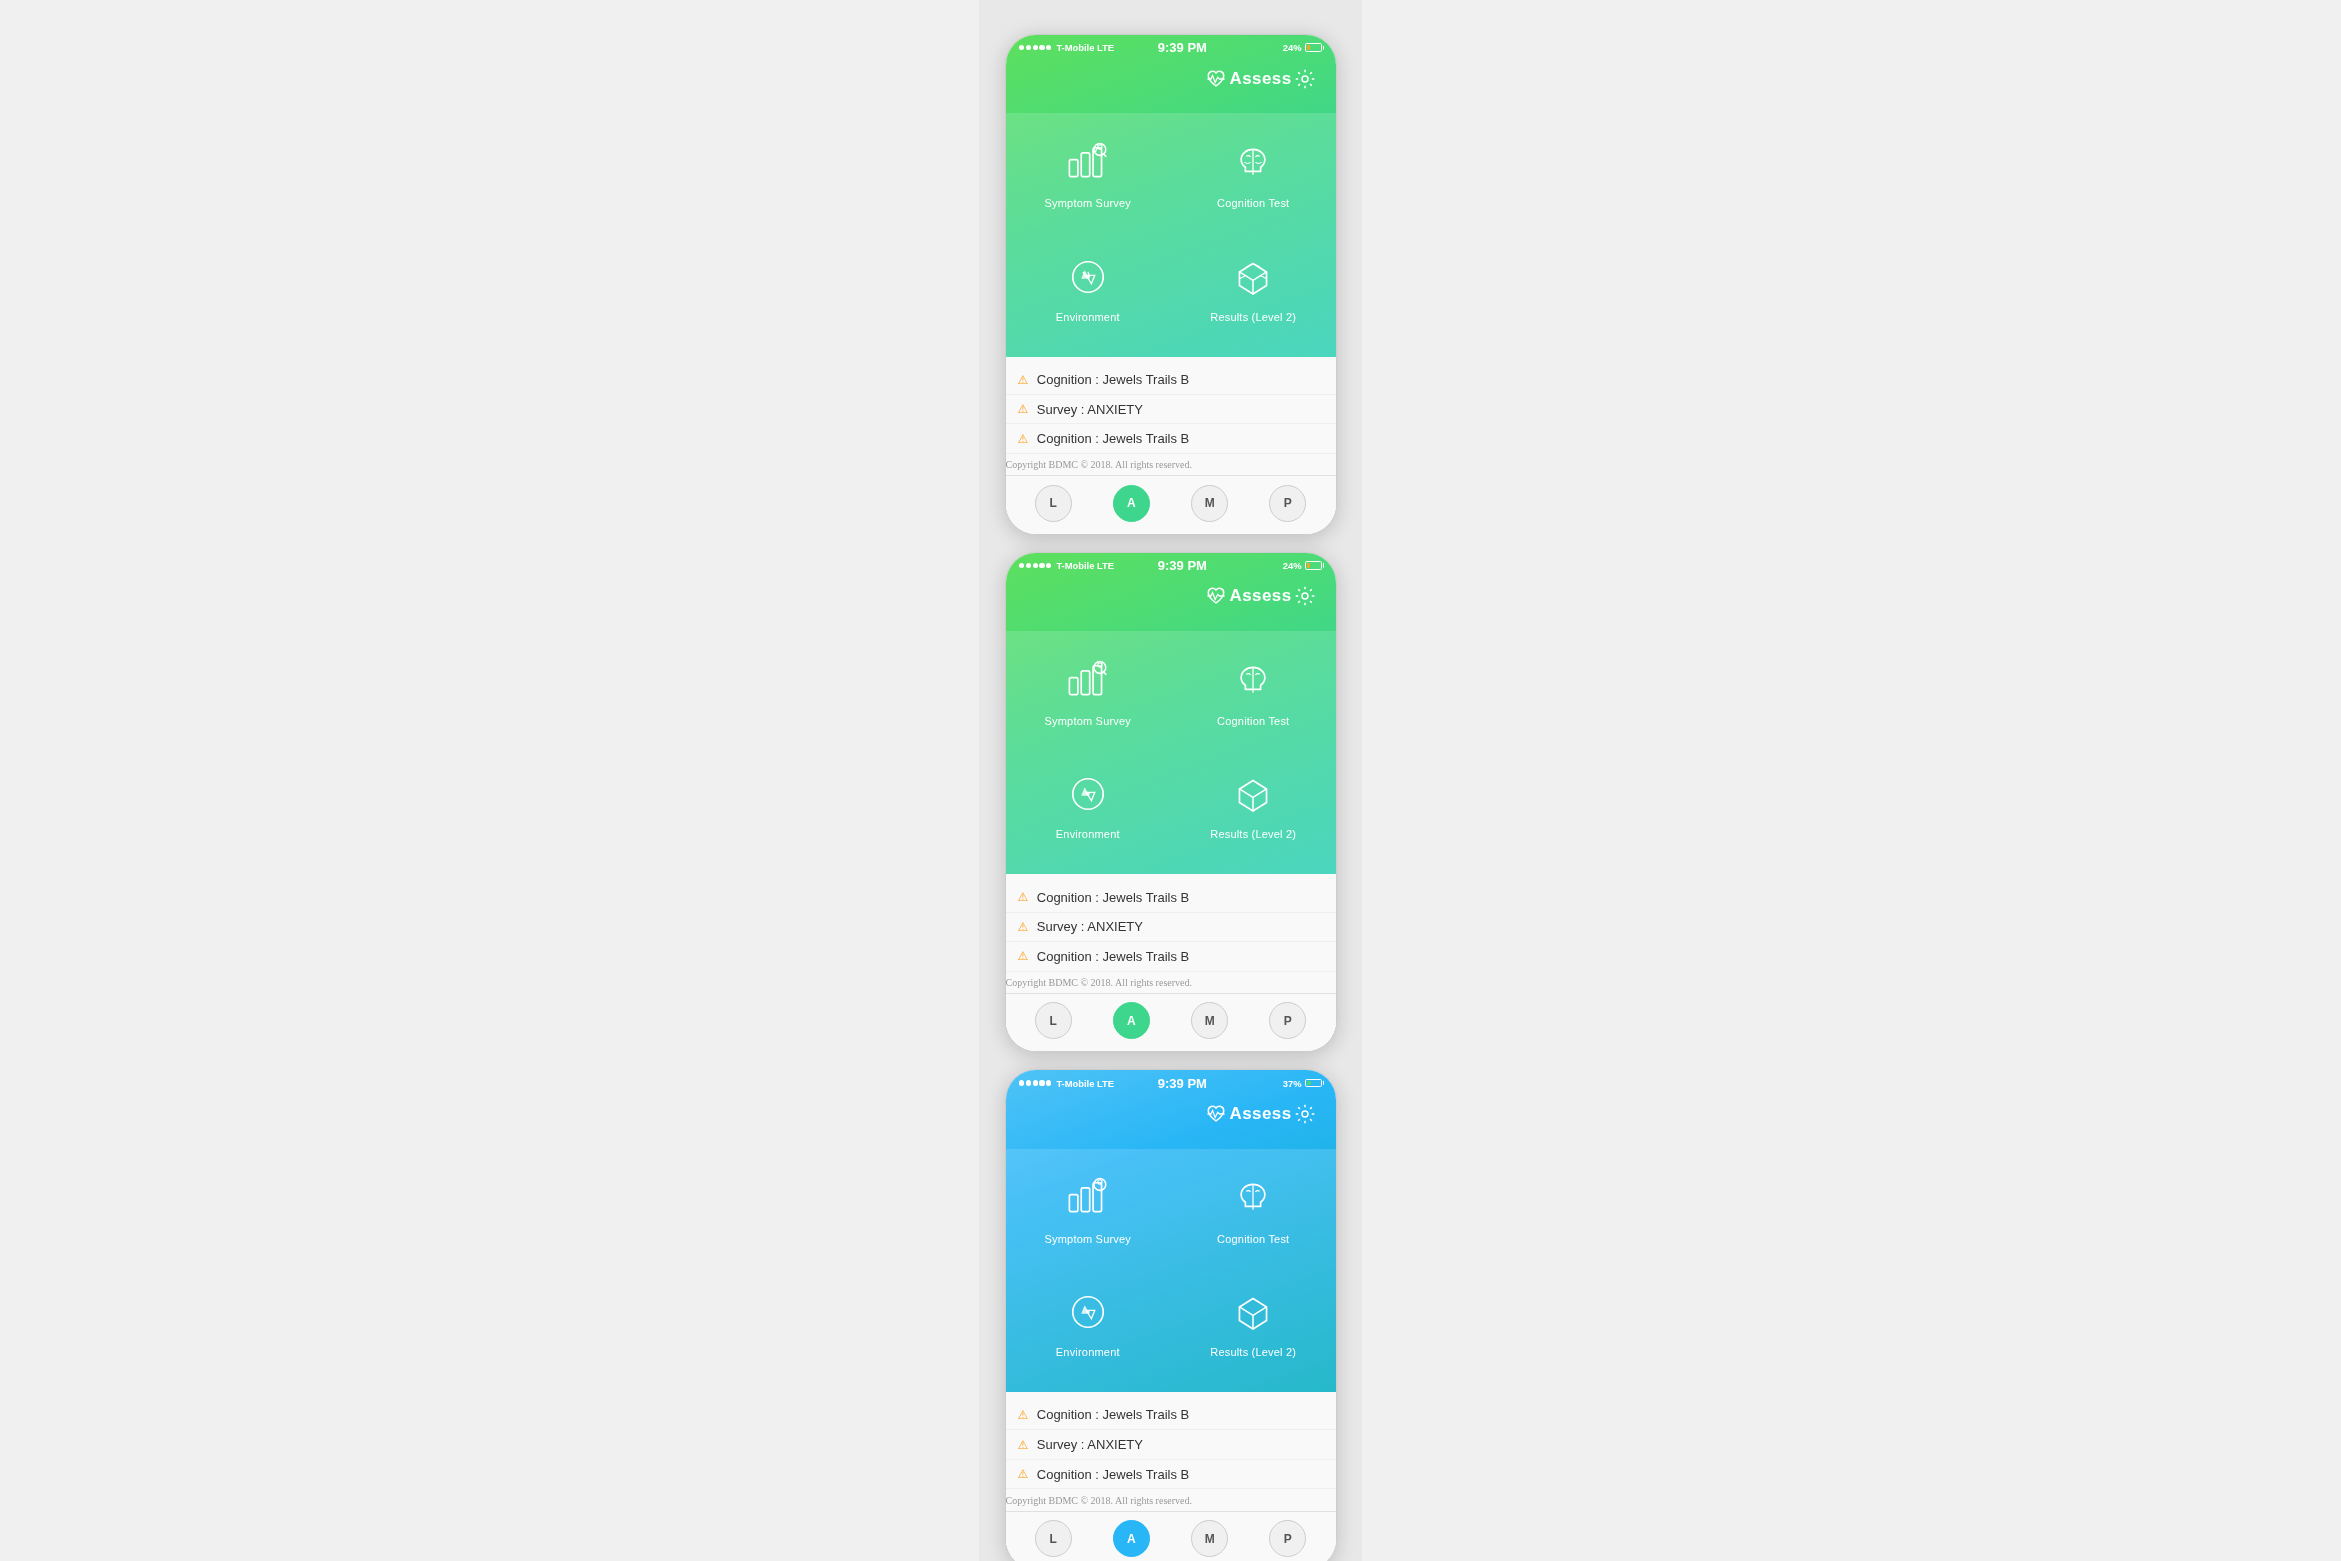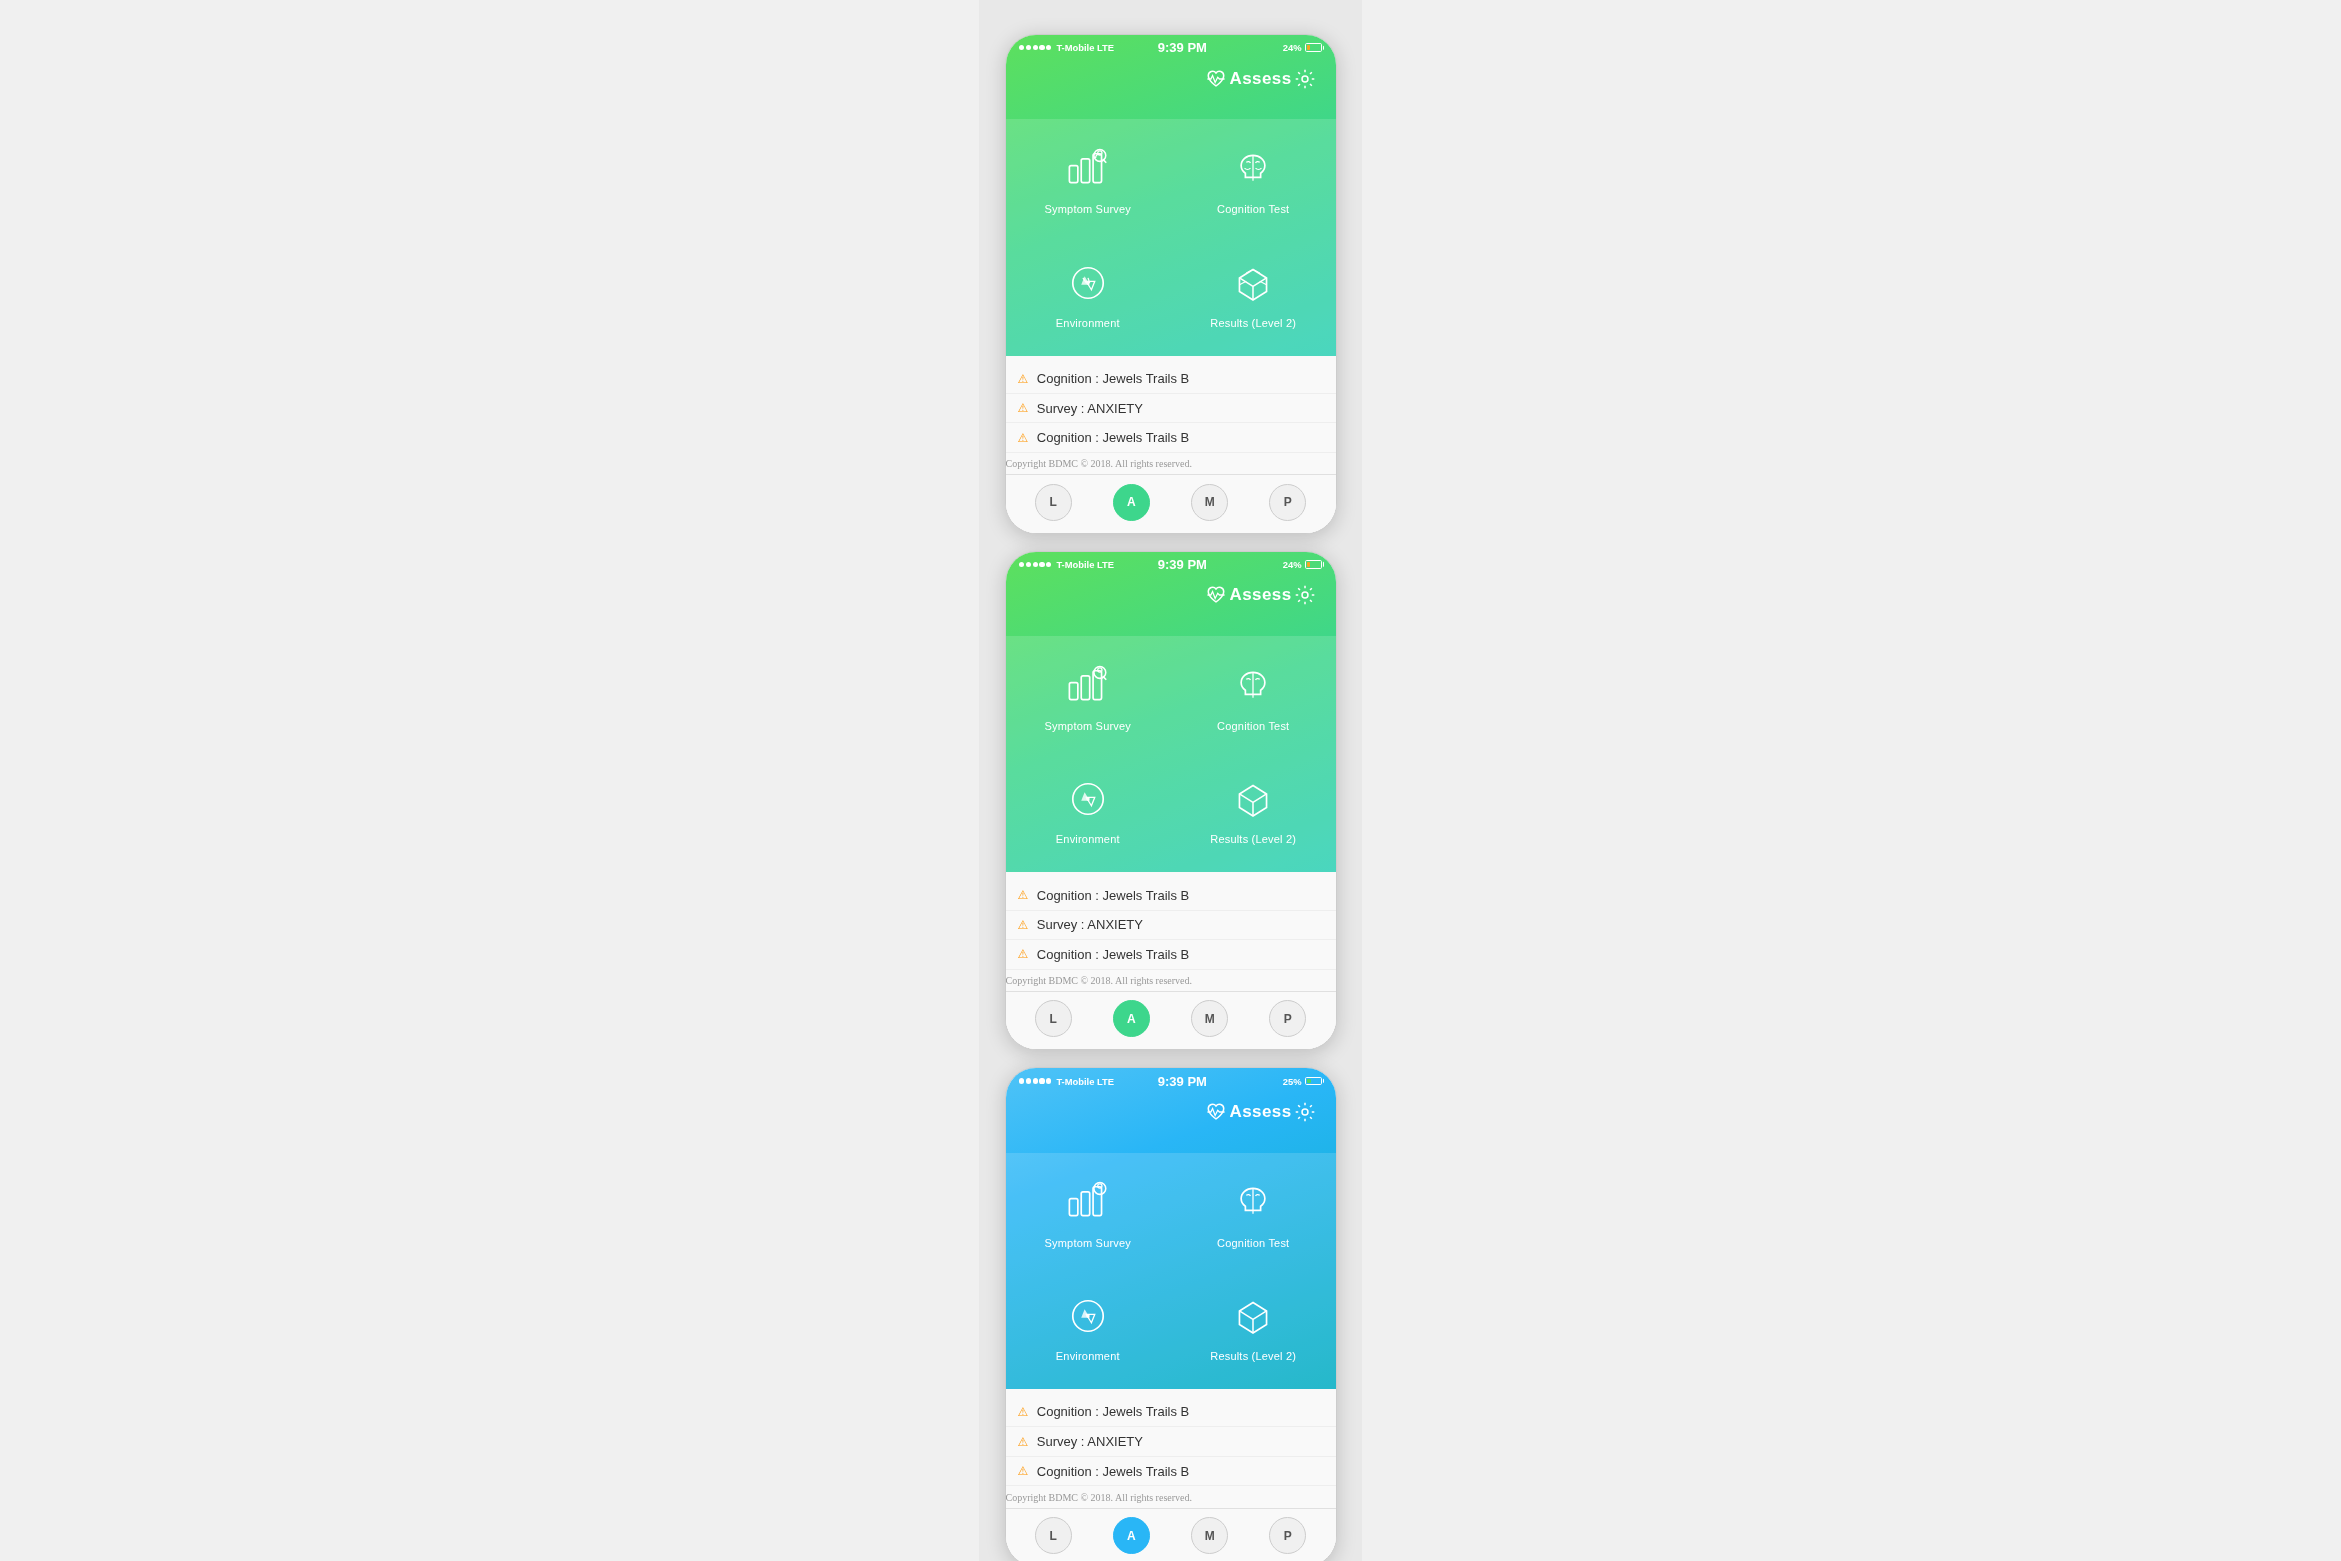--- a/index.html
+++ b/index.html
@@ -90,23 +90,23 @@
       font-weight: 600;
       color: white;
       letter-spacing: 0.4px;
     }
     
     .menu-grid {
       display: grid;
       grid-template-columns: 1fr 1fr;
       gap: 0.9px;
       background: rgba(255,255,255,0.15);
-      margin: 17px 0 0 0;
+      margin: 11px 0 0 0;
       flex: 1;
-      padding-bottom: 10px;
+      padding-bottom: 17px;
     }
     .menu-item {
       display: flex;
       flex-direction: column;
       align-items: center;
       justify-content: center;
       padding: 25.5px 8.5px 17px;
       gap: 10.2px;
       cursor: pointer;
     }
@@ -424,21 +424,21 @@
             <div class="dot"></div>
             <div class="dot"></div>
             <div class="dot"></div>
             <div class="dot"></div>
             <div class="dot"></div>
           </div>
           <span>T-Mobile  LTE</span>
         </div>
         <div class="center">9:39 PM</div>
         <div class="right">
-          <span>25%</span>
+          <span>37%</span>
           <span class="battery-icon green">
               <span class="fill"></span>
             </span>
         </div>
       </div>
       <div class="app-header">
         <div class="header-icon">
           <svg width="24" height="24" viewBox="0 0 28 28" fill="none">
             <path d="M14 22s-9-5.5-9-12a5 5 0 0 1 9-3 5 5 0 0 1 9 3c0 6.5-9 12-9 12z" stroke="white" stroke-width="1.8" fill="none"></path>
             <polyline points="4,14 8,14 10,10 13,18 16,12 18,14 24,14" stroke="white" stroke-width="1.5" fill="none"></polyline>

